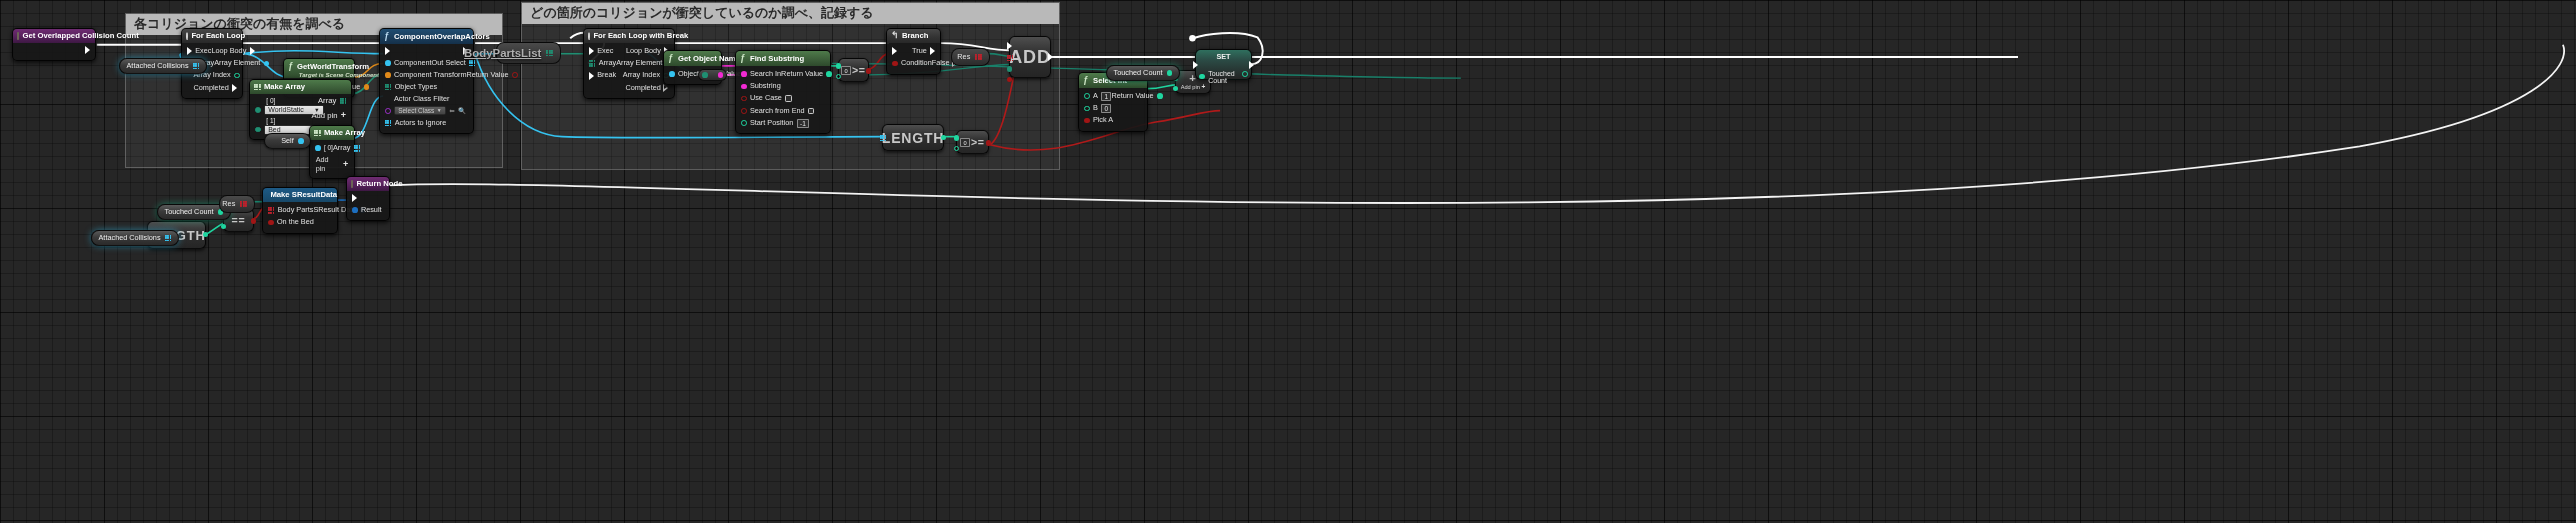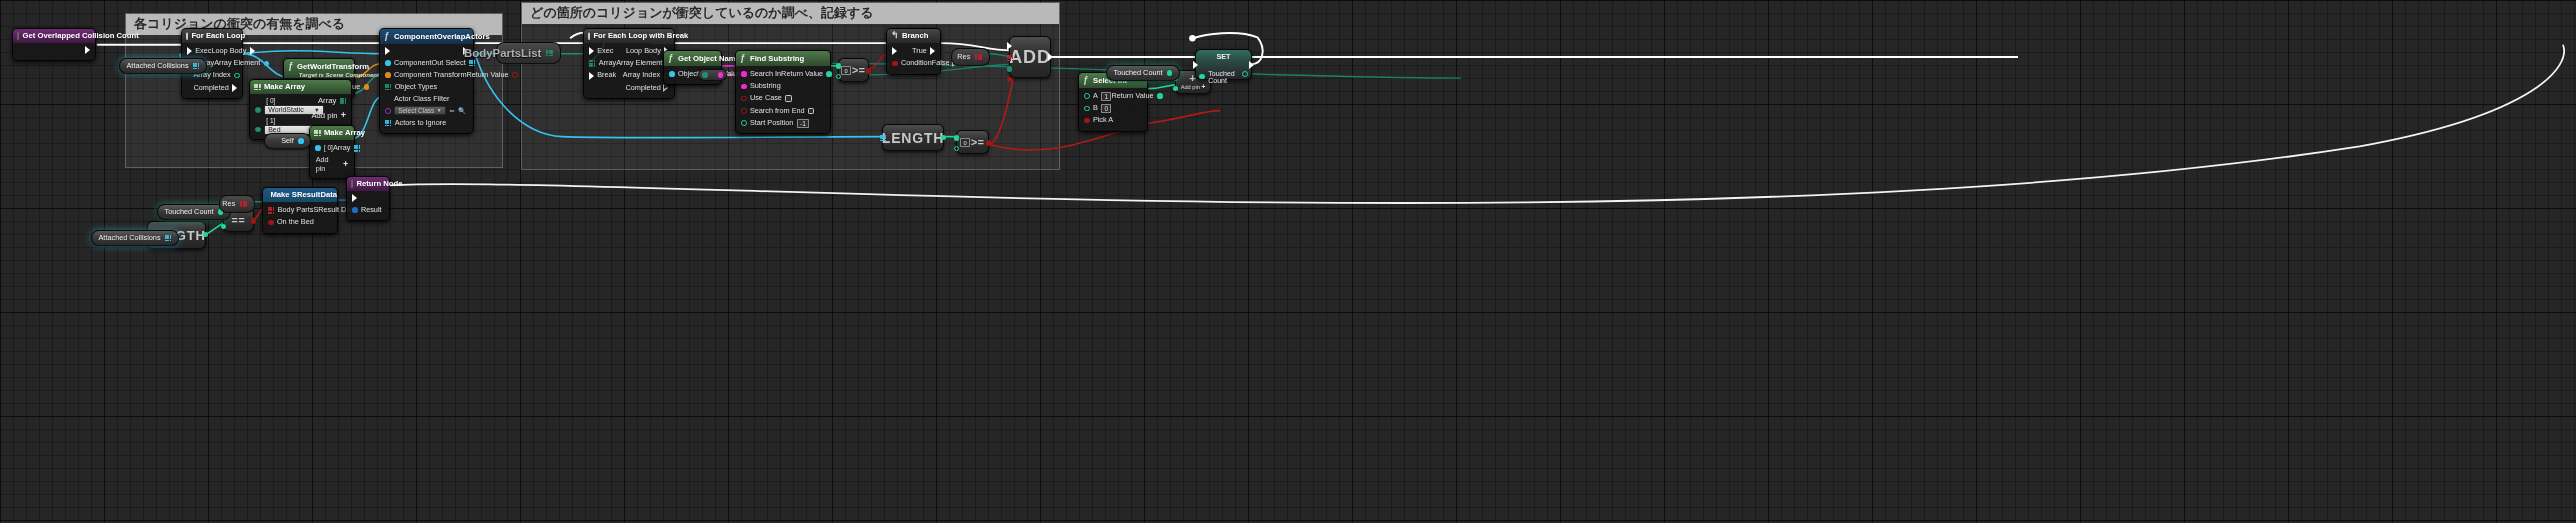--- a/index.html
+++ b/index.html
@@ -551,21 +551,21 @@
       <div class="row">
         <span class="left">
             <span class="pin pin-arr arr-obj"></span>
           <span class="lbl">Actors to Ignore</span>
           </span>
       </div>
     </div>
   </div>
 
   <div class="reroute" style="left:496px; top:42px; width:65px; height:22px; justify-content:flex-end;">
-    <span class="bigtext" style="position:static;font-size:11.4px;color:#b0b0b0;">BodyPartsList</span>
+    <span class="bigtext" style="position:static;font-size:11.4px;color:#b0b0b0;text-decoration:underline;">BodyPartsList</span>
     <span class="pin pin-arr arr-enum"></span>
   </div>
 
   <div class="node" style="left:583px; top:28px; width:92px;">
     <div class="node-hdr grey">
       <span class="loop-icon"></span>
       <span>For Each Loop with Break</span>
     </div>
     <div class="node-body">
       <div class="row">

